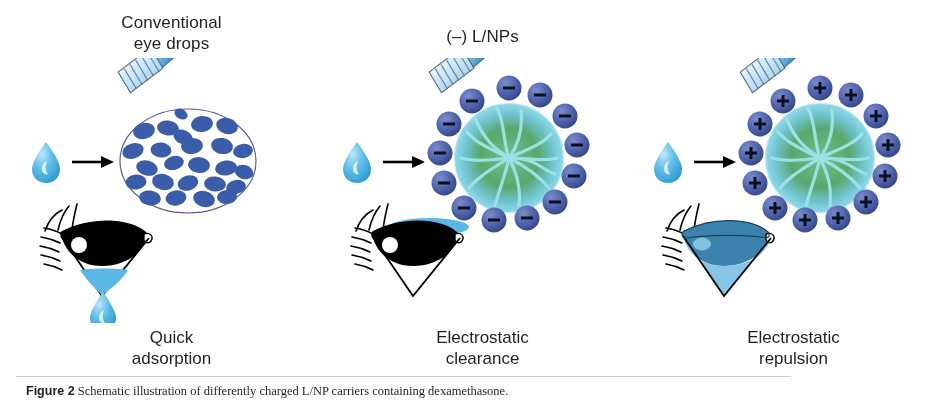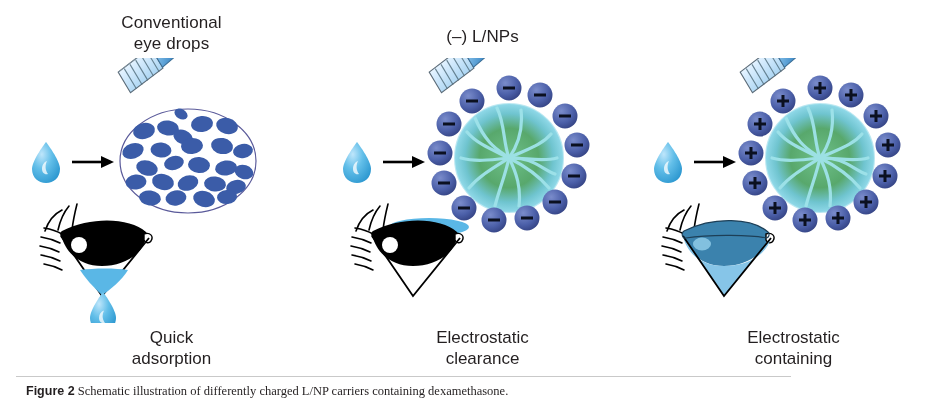--- a/index.html
+++ b/index.html
@@ -526,21 +526,21 @@
           <path d="M112,36 C118,34 122,38 119,43 C117,46 113,45 112,42 Z" fill="#ffffff" stroke="#000000" stroke-width="1.4"></path>
           <path d="M29,38 L70,98 L117,40 C112,58 92,68 70,68 C48,68 33,56 29,38 Z" fill="#86c5e8"></path>
           <path d="M29,38 L70,98 L117,40" fill="none" stroke="#000000" stroke-width="1.8"></path>
           <path d="M30,33 C60,18 98,20 114,34 C116,36 115,40 112,40 C100,37 56,36 32,40 C28,41 27,35 30,33 Z" fill="none" stroke="#1d3f57" stroke-width="1.2"></path>
         </g>
       </svg>
     </div>
 
     <div class="col-caption">
       <span>Electrostatic</span><br>
-      <span>containing</span>
+      <span>repulsion</span>
     </div>
   </div>
 
   <div class="caption-bar">
     <div class="caption-text">
       <span class="caption-lead">Figure 2</span>
       <span>Schematic illustration of differently charged L/NP carriers containing dexamethasone.</span>
     </div>
   </div>
 

